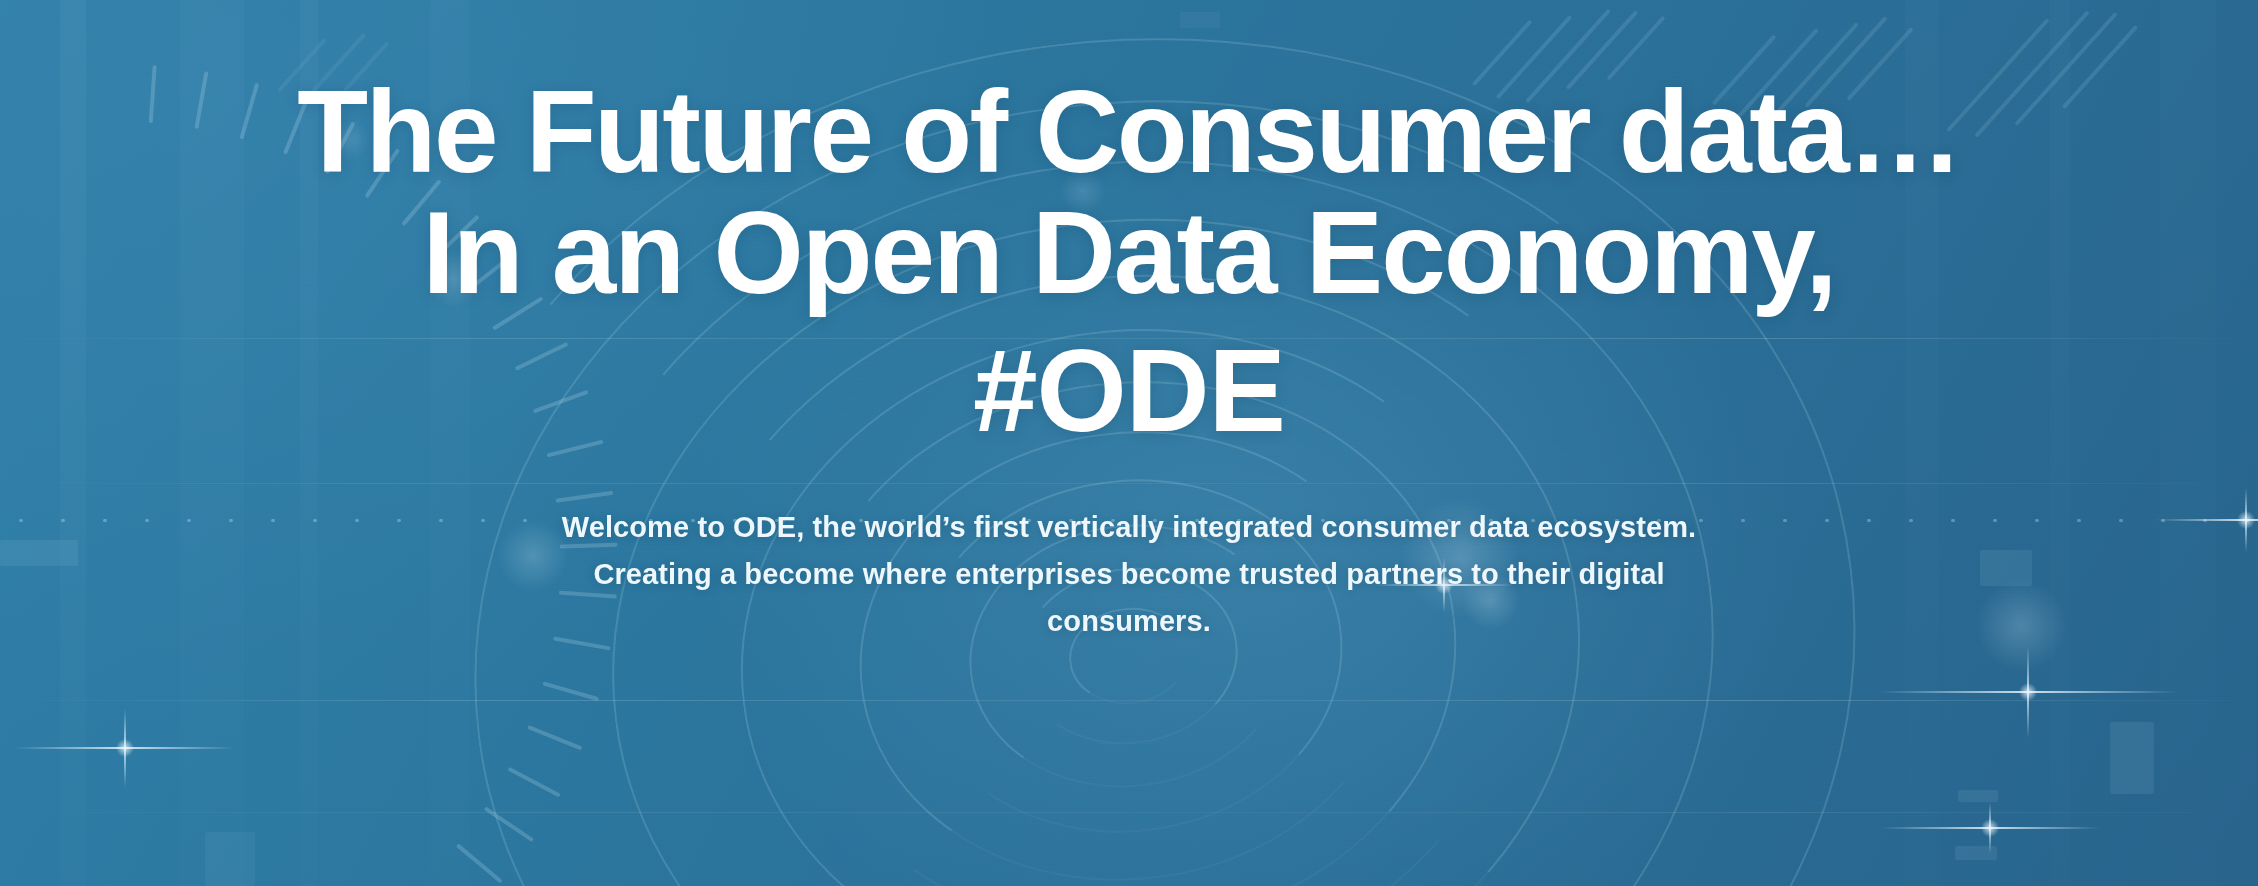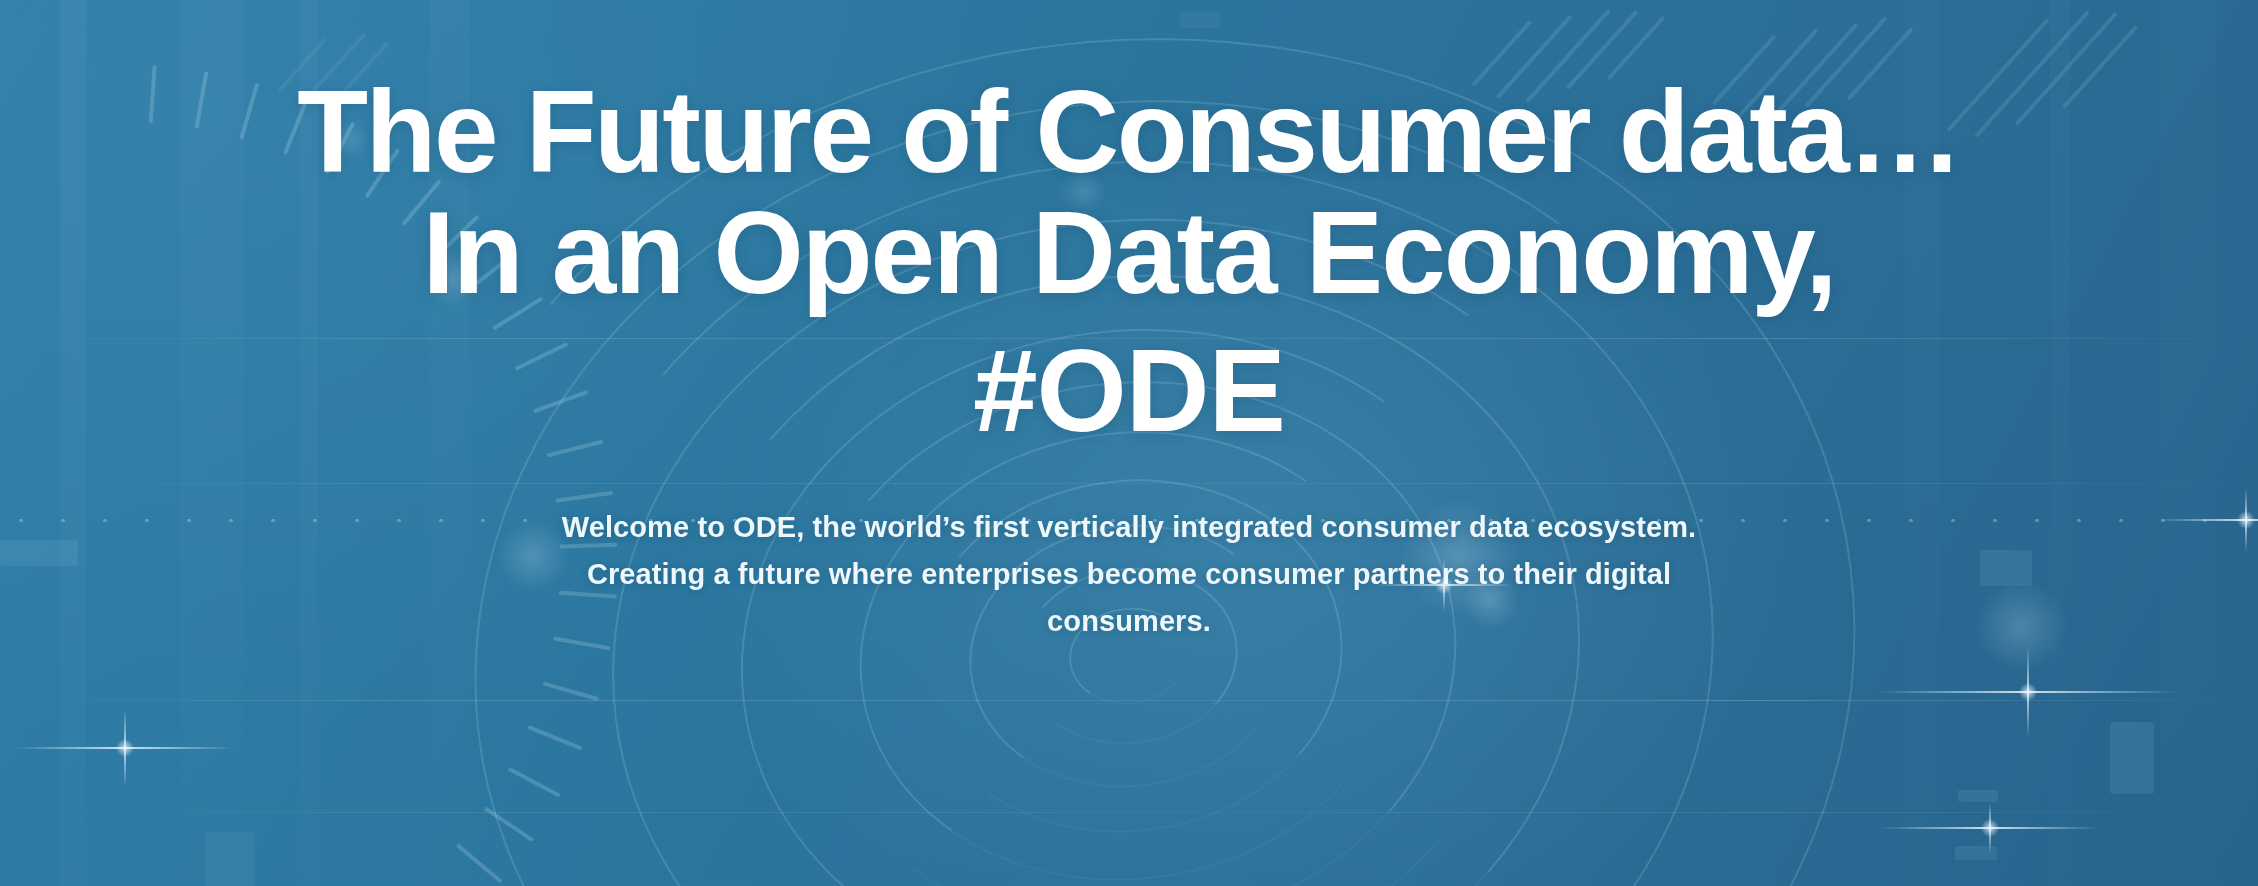--- a/index.html
+++ b/index.html
@@ -272,16 +272,16 @@
   </div>
 
   <div class="content">
 
     <h1 class="headline">
       <span class="ln ln1">The Future of Consumer data…</span>
       <span class="ln ln2">In an Open Data Economy,</span>
       <span class="ln ln3">#ODE</span>
     </h1>
 
-    <p class="subcopy">Welcome to ODE, the world’s first vertically integrated consumer data ecosystem. Creating a future where enterprises become consumer partners to their digital consumers.</p>
+    <p class="subcopy">Welcome to ODE, the world’s first vertically integrated consumer data ecosystem. Creating a become where enterprises become trusted partners to their digital consumers.</p>
 
   </div>
 </div>
 
 </body></html>

